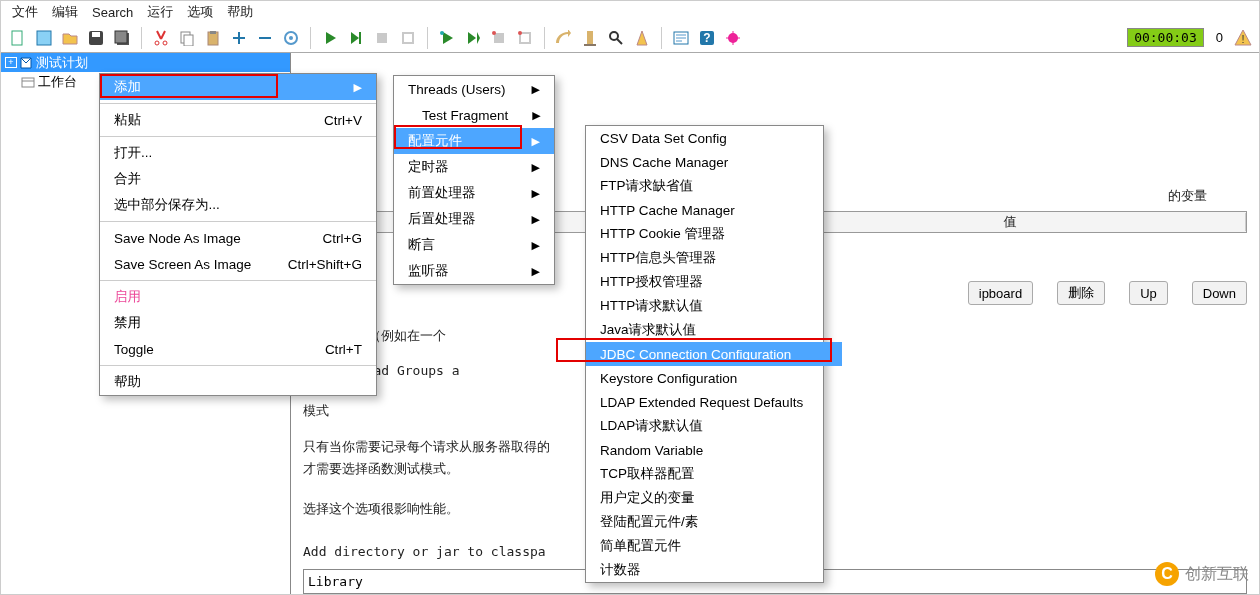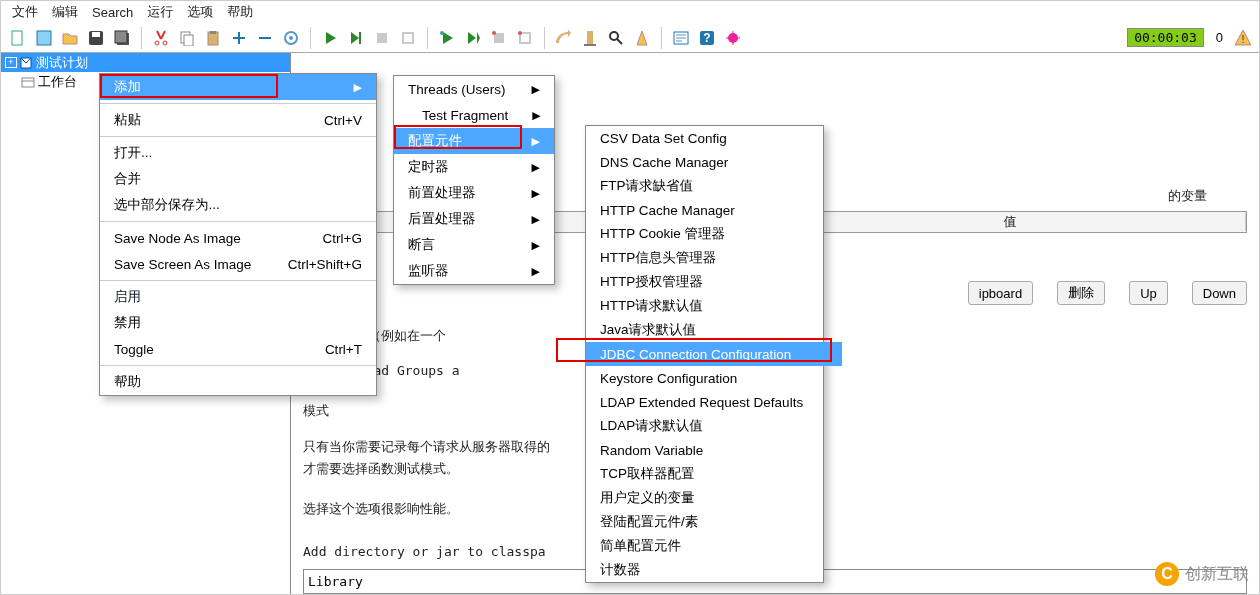--- a/index.html
+++ b/index.html
@@ -31,21 +31,21 @@
   .editor .btns { display:flex; gap:24px; justify-content:flex-end; margin-top:8px; }
   .editor .btns button { font-size:13px; padding:2px 10px; background:#f2f2f2; border:1px solid #aaa; border-radius:3px; }
   .editor input.library { width:100%; border:1px solid #888; padding:4px; font-family:monospace; font-size:13px; margin-top:6px;}
 
   
   .ctxmenu { position:absolute; background:#fff; border:1px solid #888; box-shadow: 4px 4px 8px rgba(0,0,0,.25); z-index:20; }
   .ctxmenu .item { display:flex; align-items:center; justify-content:space-between; height:26px; padding:0 14px; font-size:13.5px; white-space:nowrap; min-width:250px; cursor:default;}
   .ctxmenu .item.highlight { background:#4da6ff; color:#fff; }
   .ctxmenu .item .arrow { font-size:11px; margin-left:24px; }
   .ctxmenu .sep { height:1px; background:#ccc; margin:3px 0; }
-  .ctxmenu .item.disabled { color:#0f172a;font-family:Liberation Mono, monospace; }
+  .ctxmenu .item.disabled { color:#ec4899;font-family:Liberation Mono, monospace; }
 
   .redbox { position:absolute; border:2px solid #e30000; pointer-events:none; z-index:40; }
 
   
   .watermark { position:absolute; right:10px; bottom:8px; font-size:16px; color:#888; display:flex; align-items:center; gap:6px; z-index:50;}
   .watermark .logo { width:24px; height:24px; border-radius:50%; background:#f6a300; display:flex; align-items:center; justify-content:center; color:#fff; font-weight:bold;}
 </style>
 </head>
 <body>
 

